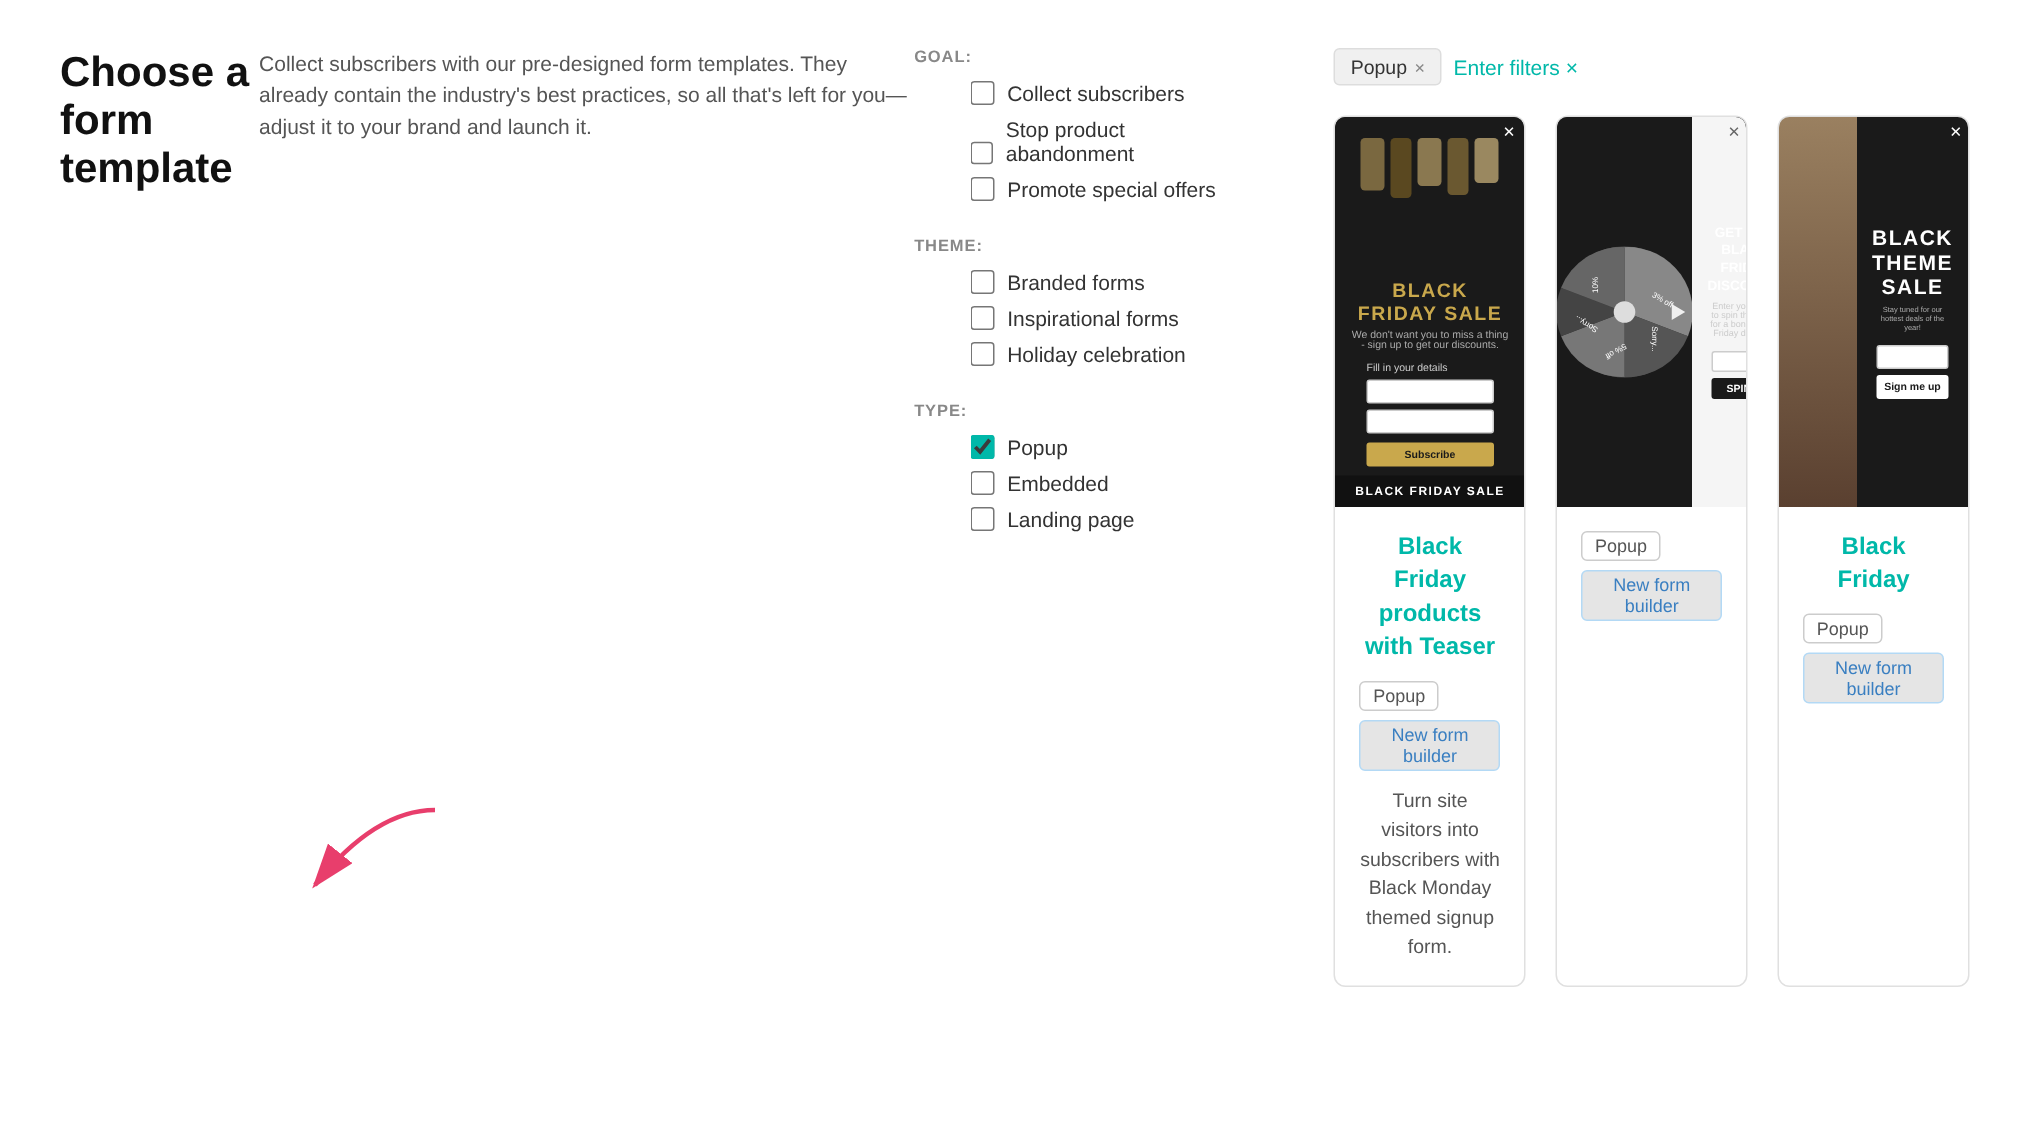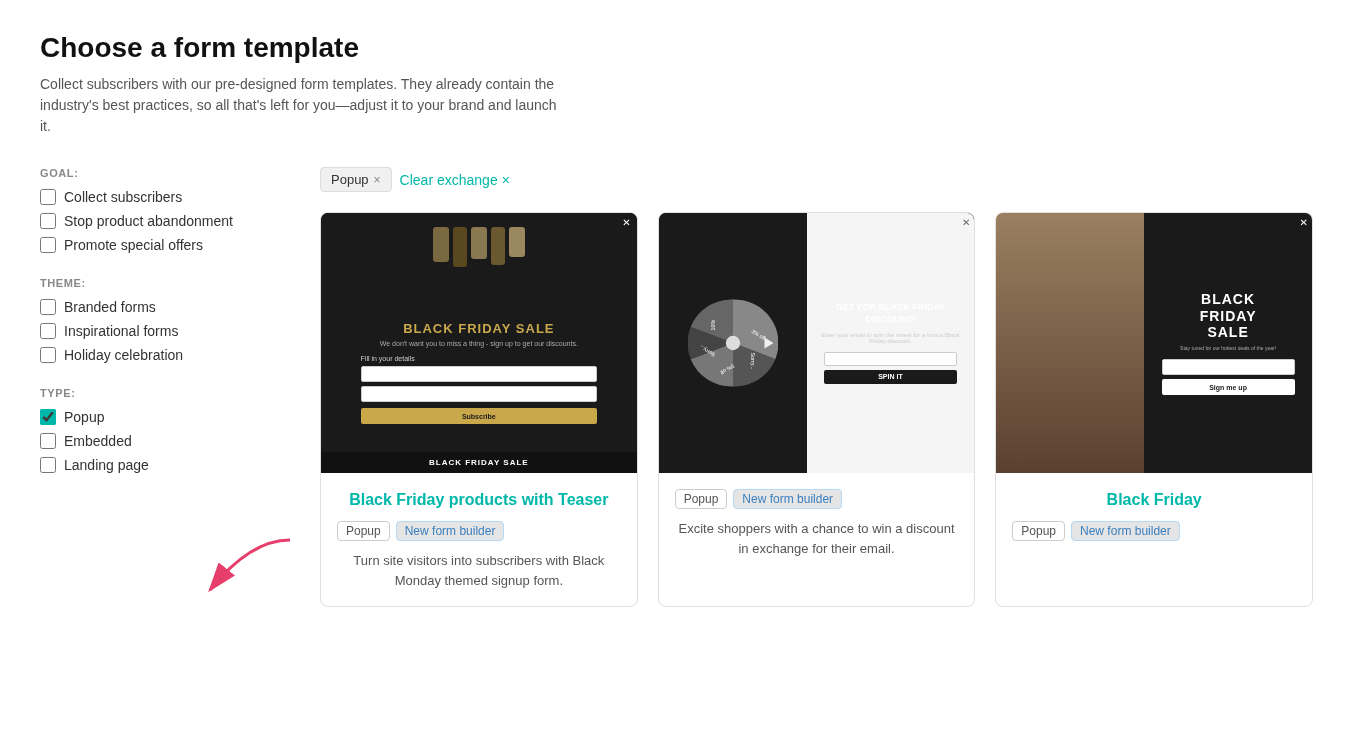--- a/index.html
+++ b/index.html
@@ -1,24 +1,24 @@
 <!DOCTYPE html>
 <html><head>
   <meta charset="utf-8">
   <style>
     * { box-sizing: border-box; margin: 0; padding: 0; }
     body { font-family: -apple-system, BlinkMacSystemFont, 'Segoe UI', sans-serif; background: #fff; color: #333; font-size: 14px; }
-    .page { display: flex; flex-direction: column; padding: 32px 40px; max-width: 1353px; }
+    .page { display: flex; flex-direction: row; padding: 32px 40px; max-width: 1353px; }
     h1 { font-size: 28px; font-weight: 700; color: #111; margin-bottom: 10px; }
     .subtitle { font-size: 14px; color: #555; max-width: 520px; line-height: 1.5; margin-bottom: 30px; }
     .main-layout { display: flex; gap: 60px; }
     .sidebar { width: 220px; flex-shrink: 0; }
     .filter-section { margin-bottom: 24px; }
     .filter-label { font-size: 11px; font-weight: 700; color: #888; text-transform: uppercase; letter-spacing: 0.6px; margin-bottom: 10px; }
-    .filter-item { display: flex; align-items: flex-end; gap: 8px; margin-bottom: 8px; cursor: pointer; font-size: 14px; color: #333; }
+    .filter-item { display: flex; align-items: flex-end; gap: 8px; margin-bottom: 8px; cursor: pointer; font-size: 14px; color: #333; margin-left: 38px; }
     .filter-item input[type="checkbox"] { width: 16px; height: 16px; cursor: pointer; accent-color: #00b8a9; }
     .content { flex: 1; }
     .filter-bar { display: flex; align-items: center; gap: 8px; margin-bottom: 20px; flex-wrap: wrap; }
     .filter-tag { display: inline-flex; align-items: center; gap: 5px; background: #f0f0f0; border: 1px solid #ddd; border-radius: 4px; padding: 4px 10px; font-size: 13px; color: #333; }
     .filter-tag .remove { cursor: pointer; color: #888; font-size: 12px; }
     .clear-filters { color: #00b8a9; font-size: 14px; cursor: pointer; display: flex; align-items: center; gap: 4px; background: none; border: none; padding: 0; }
     .cards-grid { display: grid; grid-template-columns: repeat(3, 1fr); gap: 20px; }
     .card { border: 1px solid #e0e0e0; border-radius: 8px; overflow: hidden; background: #fff; }
     .card-preview { background: #d8d8d8; height: 260px; display: flex; align-items: center; justify-content: center; overflow: hidden; position: relative; }
     .card-body { padding: 16px; text-align: center; }
@@ -126,21 +126,21 @@
     </div>
 
     <div class="content">
 
       <div class="filter-bar">
         <div class="filter-tag">
           <span>Popup</span>
           <span class="remove">×</span>
         </div>
         <button class="clear-filters">
-          <span>Clear exchange</span>
+          <span>Enter filters</span>
           <span>×</span>
         </button>
       </div>
 
       <div class="cards-grid">
 
         <div class="card">
           <div class="card-preview preview-1">
             <div class="bf-popup">
               <span class="bf-close">✕</span>
@@ -199,35 +199,34 @@
                 <div class="wheel-input"></div>
                 <div class="wheel-btn">SPIN IT</div>
               </div>
             </div>
           </div>
           <div class="card-body">
             <div class="card-tags">
               <span class="tag">Popup</span>
               <span class="tag tag-blue">New form builder</span>
             </div>
-            <p class="card-desc">Excite shoppers with a chance to win a discount in exchange for their email.</p>
           </div>
         </div>
 
         <div class="card">
           <div class="card-preview preview-3">
             <div class="bf3-popup">
               <div class="bf3-left">
                 <div class="person-bg"></div>
               </div>
               <div class="bf3-right">
                 <span class="bf3-close">✕</span>
                 <div class="bf3-title">
                   <span>BLACK</span>
-                  <span>FRIDAY</span>
+                  <span>THEME</span>
                   <span>SALE</span>
                 </div>
                 <div class="bf3-sub" style="font-size:5px;color:#aaa;text-align:center;margin-bottom:8px;">Stay tuned for our hottest deals of the year!</div>
                 <div class="bf3-input"></div>
                 <div class="bf3-btn">Sign me up</div>
               </div>
             </div>
           </div>
           <div class="card-body">
             <div class="card-title">Black Friday</div>

